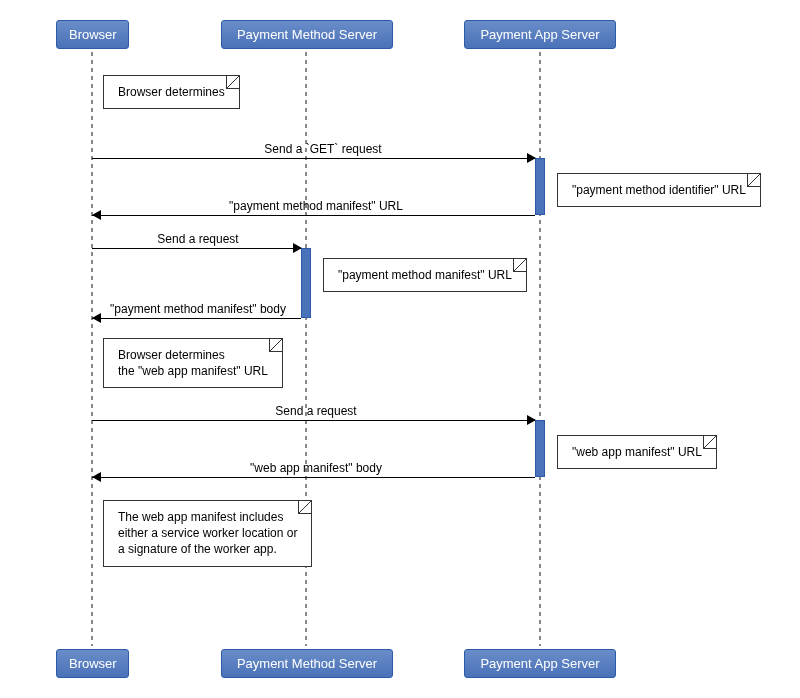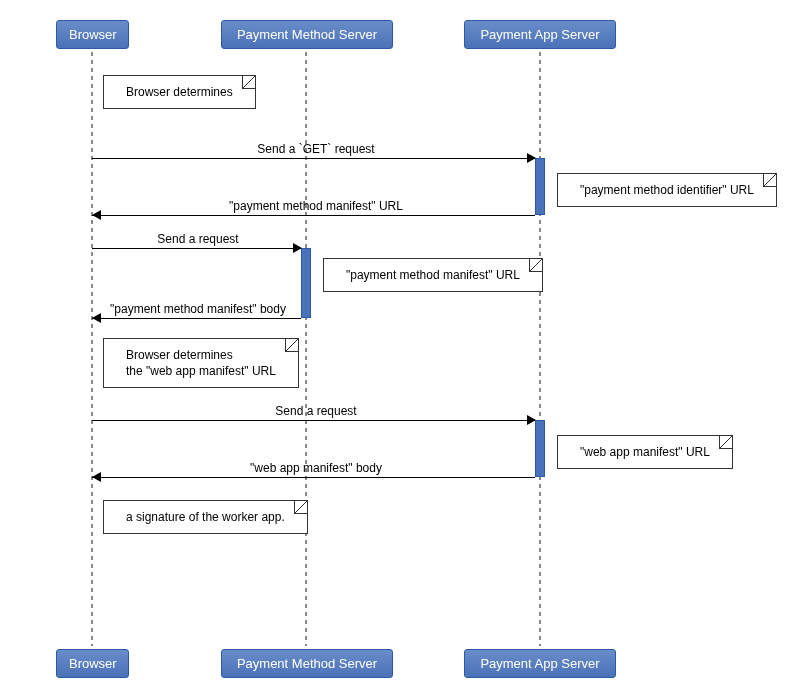--- a/index.html
+++ b/index.html
@@ -1,21 +1,21 @@
 <!DOCTYPE html>
 <html><head>
 <meta charset="utf-8">
 <style>
 *{box-sizing:border-box;margin:0;padding:0}
 body{font-family:Verdana,Arial,sans-serif;font-size:12px;background:#fff;width:800px;height:698px;position:relative}
 .stage{position:relative;width:800px;height:698px}
 .participant{position:absolute;background:linear-gradient(#6a8dc9,#4a72b8);color:#fff;border:1px solid #2a5aa8;border-radius:3px;padding:6px 12px;text-align:center;font-size:13px;cursor:default}
 .lifeline{position:absolute;width:2px;background:repeating-linear-gradient(#888 0,#888 4px,transparent 4px,transparent 8px);top:52px;bottom:52px}
 .activation{position:absolute;width:10px;background:#4a72b8;border:1px solid #2a5aa8}
-.note{position:absolute;background:#fff;border:1px solid #333;padding:8px 22px;font-size:12px;line-height:1.35}
+.note{position:absolute;background:#fff;border:1px solid #333;padding:8px 14px;font-size:12px;line-height:1.35}
 .note::after{content:"";position:absolute;top:0;right:0;width:12px;height:12px;background:linear-gradient(135deg,#fff 0,#fff 49%,#333 50%,#333 52%,#fff 53%);border-left:1px solid #333;border-bottom:1px solid #333}
 .msg-line{position:absolute;height:1px;background:#000}
 .msg-label{position:absolute;transform:translateX(-50%);white-space:nowrap}
 .arrow-r{position:absolute;width:0;height:0;border-top:5px solid transparent;border-bottom:5px solid transparent;border-left:9px solid #000}
 .arrow-l{position:absolute;width:0;height:0;border-top:5px solid transparent;border-bottom:5px solid transparent;border-right:9px solid #000}
 </style>
 </head>
 <body>
 
 <div class="stage">
@@ -32,21 +32,21 @@
 <div class="participant" style="left:221px;bottom:20px;width:172px"><span>Payment Method Server</span></div>
 <div class="participant" style="left:464px;bottom:20px;width:152px"><span>Payment App Server</span></div>
 
 <div class="note" style="left:103px;top:75px">
   <div>Browser determines</div>
 </div>
 
 <div class="activation" style="left:535px;top:158px;height:57px"></div>
 <div class="msg-line" style="left:92px;top:158px;width:443px"></div>
 <div class="arrow-r" style="left:527px;top:153px"></div>
-<div class="msg-label" style="left:316px;top:142px">Send a `GET` request</div>
+<div class="msg-label" style="left:323px;top:142px">Send a `GET` request</div>
 
 <div class="note" style="left:557px;top:173px"><span>"payment method identifier" URL</span></div>
 
 <div class="msg-line" style="left:92px;top:215px;width:443px"></div>
 <div class="arrow-l" style="left:92px;top:210px"></div>
 <div class="msg-label" style="left:316px;top:199px">"payment method manifest" URL</div>
 
 <div class="activation" style="left:301px;top:248px;height:70px"></div>
 <div class="msg-line" style="left:92px;top:248px;width:209px"></div>
 <div class="arrow-r" style="left:293px;top:243px"></div>
@@ -68,16 +68,18 @@
 <div class="arrow-r" style="left:527px;top:415px"></div>
 <div class="msg-label" style="left:316px;top:404px">Send a request</div>
 
 <div class="note" style="left:557px;top:435px"><span>"web app manifest" URL</span></div>
 
 <div class="msg-line" style="left:92px;top:477px;width:443px"></div>
 <div class="arrow-l" style="left:92px;top:472px"></div>
 <div class="msg-label" style="left:316px;top:461px">"web app manifest" body</div>
 
 <div class="note" style="left:103px;top:500px">
+  <div>The web app manifest includes</div>
+  <div>either a service worker location or</div>
   <div>a signature of the worker app.</div>
 </div>
 
 </div>
 
 </body></html>

